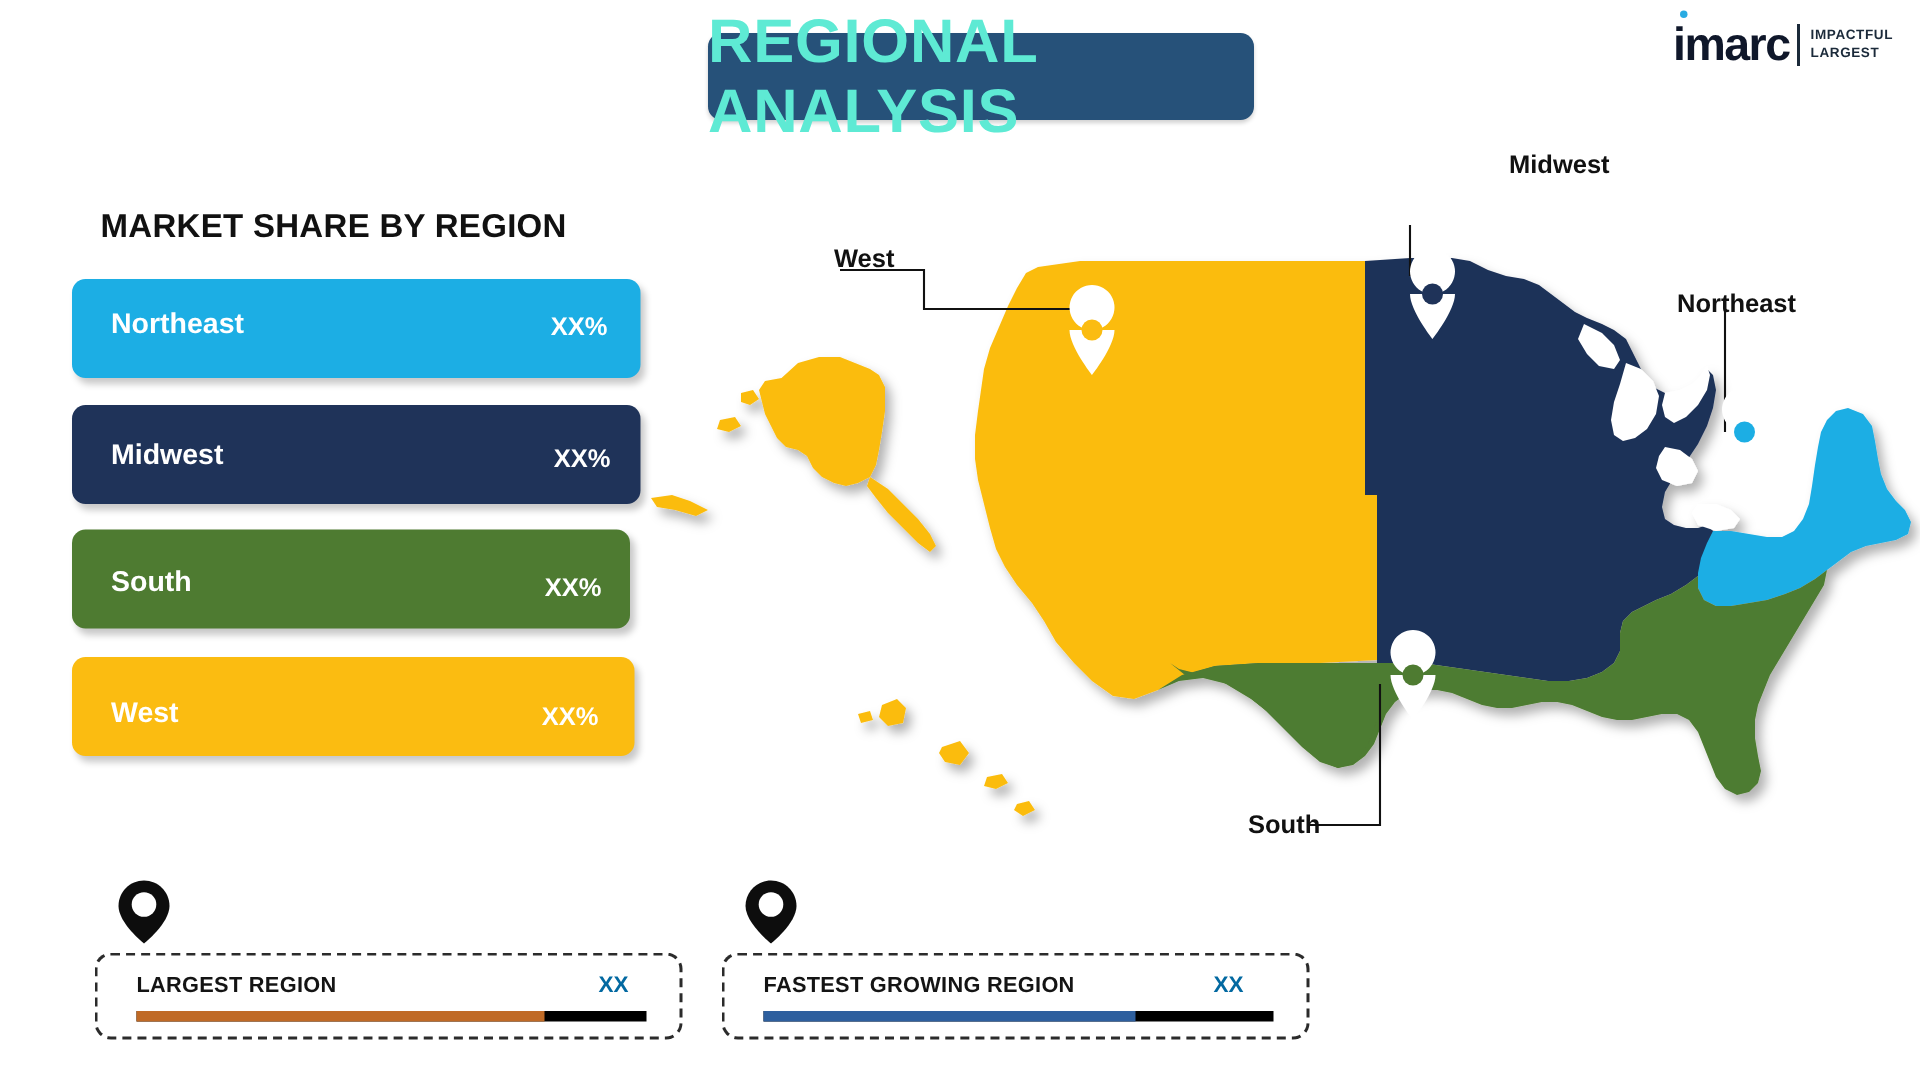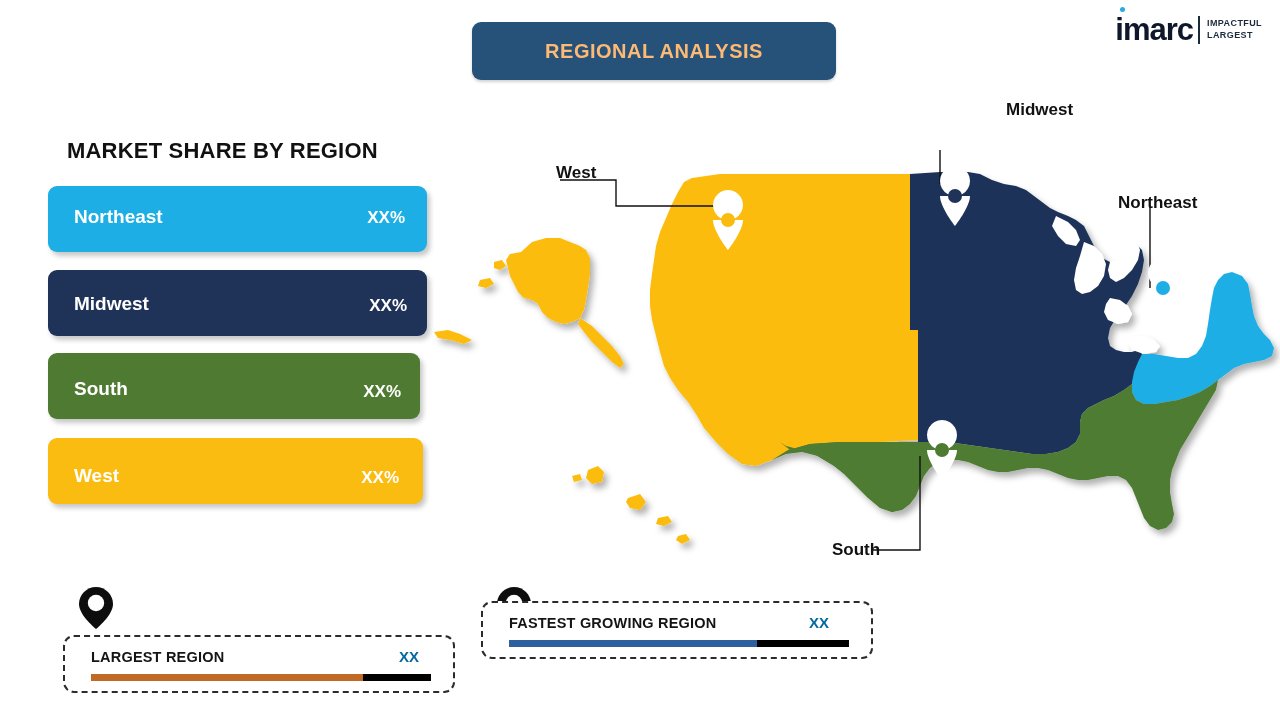--- a/index.html
+++ b/index.html
@@ -13,21 +13,21 @@
   .stage{position:absolute;inset:0;width:1280px;height:720px;}
 
   
   #title-banner{
     position:absolute;left:472px;top:22px;width:364px;height:58px;
     background:#265179;border-radius:9px;
     display:flex;align-items:center;justify-content:center;
     box-shadow:0 2px 3px rgba(0,0,0,.18);
   }
   #title-banner .txt{
-    color:#fdba74;font-size:20px;font-weight:bold;letter-spacing:.5px;
+    color:#5eead4;font-size:41px;font-weight:bold;letter-spacing:.5px;
     font-family:"Liberation Sans", sans-serif;
   }
 
   
   #logo{position:absolute;right:18px;top:14px;display:flex;align-items:center;}
   #logo .word{
     color:#29ABE2;font-size:31px;font-weight:bold;letter-spacing:-1px;
     line-height:1;position:relative;font-family:"Liberation Sans", sans-serif;
   }
   #logo .dot{
@@ -86,21 +86,21 @@
     position:absolute;left:26px;height:7px;background:#000;border-radius:0;
     bottom:10px;
   }
   .track .fill{position:absolute;left:0;top:0;height:100%;}
 
   #box-largest{left:63px;top:635px;width:392px;}
   #box-largest .val{right:34px;}
   #box-largest .track{width:340px;}
   #box-largest .fill{background:#C06A26;width:80%;}
 
-  #box-fastest{left:481px;top:601px;width:392px;}
+  #box-fastest{left:481px;top:635px;width:392px;}
   #box-fastest .val{right:42px;}
   #box-fastest .track{width:340px;}
   #box-fastest .fill{background:#2E5F9E;width:73%;}
 
   .pinmark{position:absolute;}
 
   
   #map-wrap{position:absolute;left:420px;top:150px;width:860px;height:420px;}
   #map-wrap svg{position:absolute;left:0;top:0;}
 

